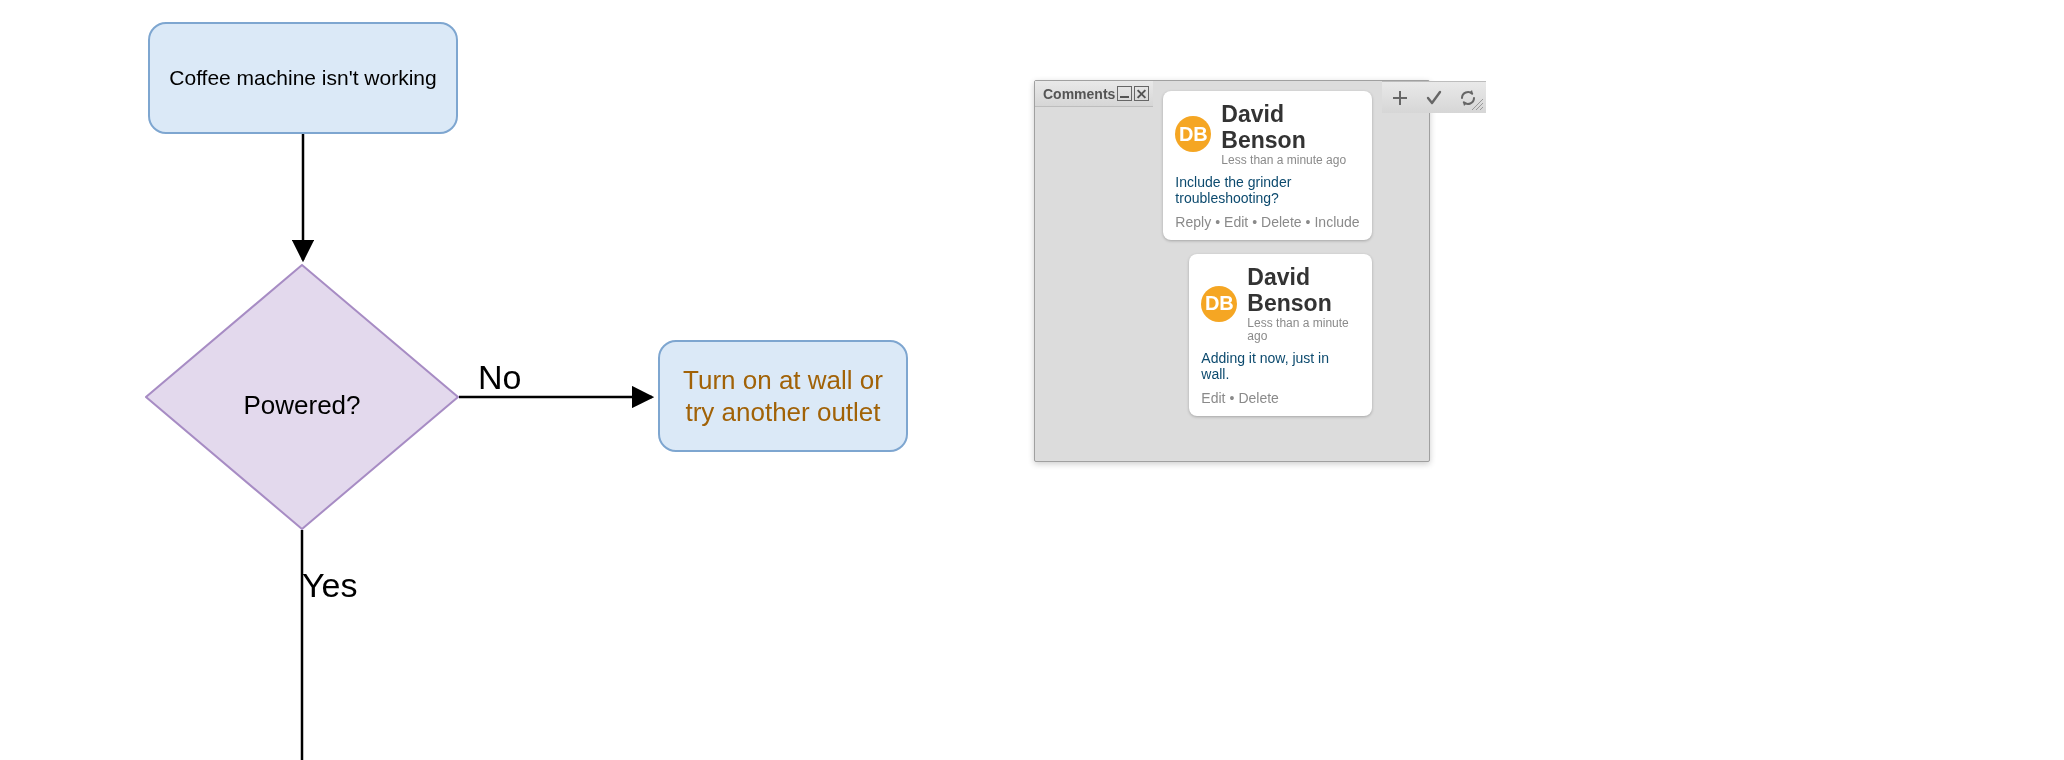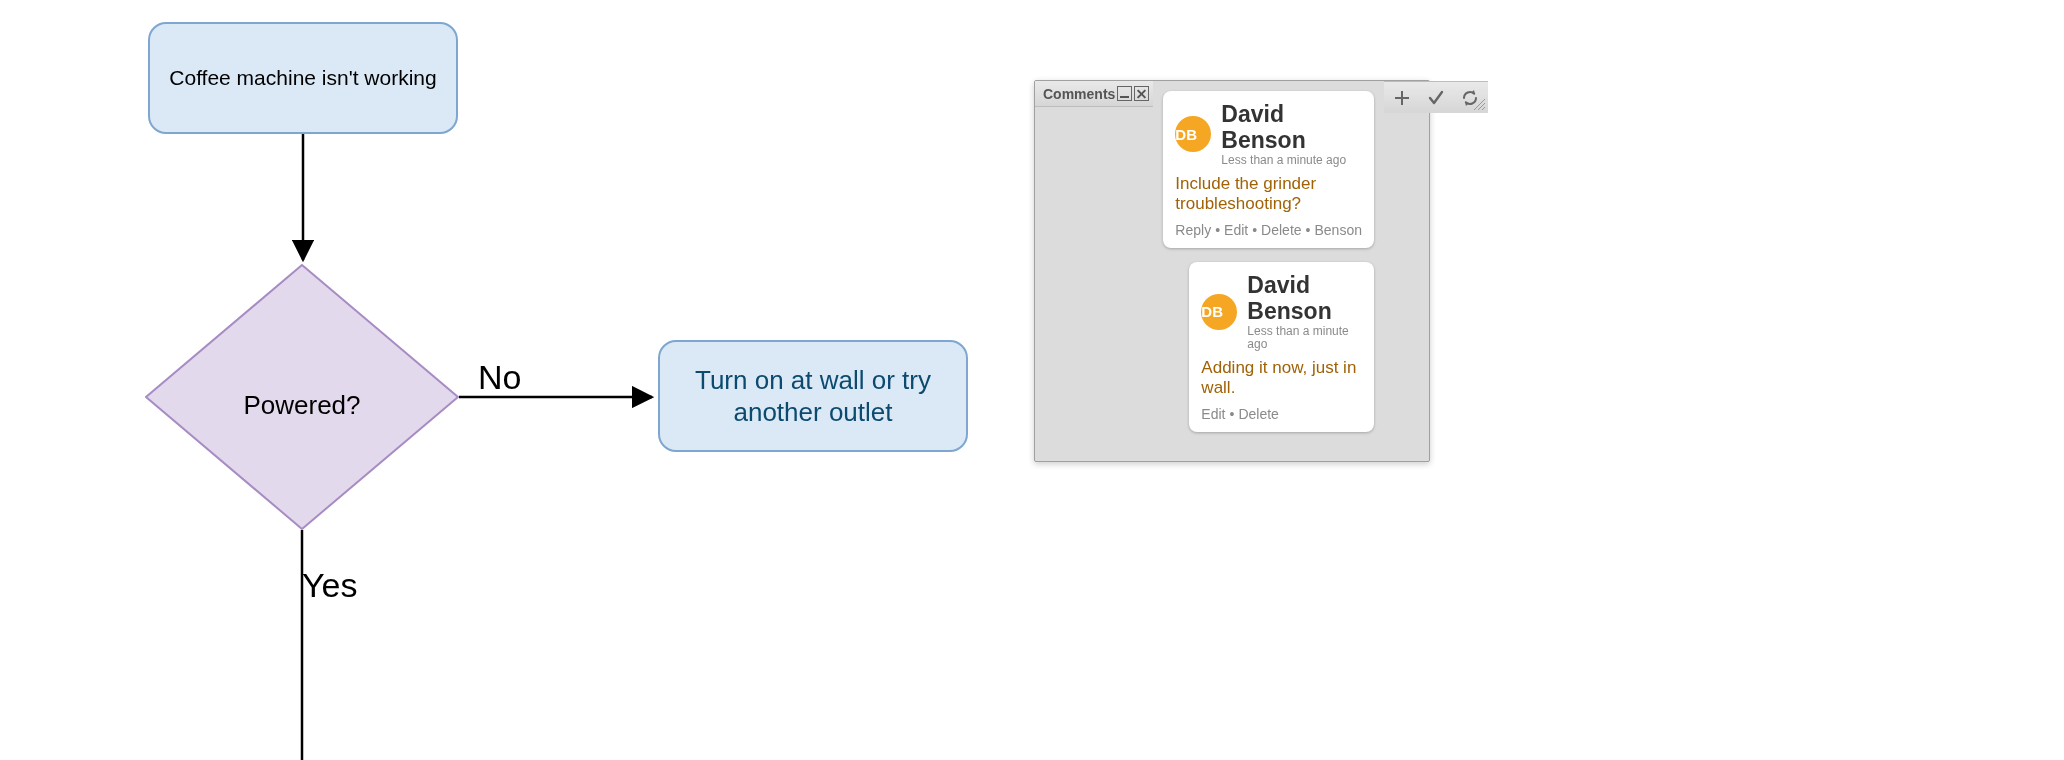--- a/index.html
+++ b/index.html
@@ -38,31 +38,31 @@
     font-size: 21px;
     color: #000;
     line-height: 1.25;
     padding: 6px 14px;
   }
 
   .node-turnon {
     position: absolute;
     left: 658px;
     top: 340px;
-    width: 310px;
+    width: 250px;
     height: 112px;
     background: #dbe9f7;
     border: 2px solid #7ea6d0;
     border-radius: 18px;
     display: flex;
     align-items: center;
     justify-content: center;
     text-align: center;
     font-size: 26px;
-    color: #0c4a6e;
+    color: #a16207;
     line-height: 1.25;
     padding: 6px 14px;
   }
 
   .node-decision-wrap {
     position: absolute;
     left: 145px;
     top: 264px;
     width: 314px;
     height: 266px;
@@ -158,39 +158,40 @@
     display: flex;
     align-items: center;
     gap: 10px;
     margin-bottom: 6px;
   }
   .avatar {
     width: 36px; height: 36px;
     border-radius: 50%;
     background: #f5a623;
     color: #fff;
-    font-size: 15px;
+    font-size: 20px;
     font-weight: 600;
     display: flex;
     align-items: center;
+    justify-content: center;
     flex-shrink: 0;
   }
   .comment-meta { line-height: 1.15; }
   .comment-author {
     font-size: 23px;
     font-weight: 700;
     color: #333;
   }
   .comment-time {
     font-size: 12px;
     color: #8a8a8a;
   }
   .comment-text {
-    font-size: 17px;
-    color: #a16207;
+    font-size: 14px;
+    color: #0c4a6e;
     margin: 4px 0 8px 0;
   }
   .comment-actions {
     font-size: 14px;
     color: #8a8a8a;
   }
   .comment-actions span {
     cursor: pointer;
   }
   .comment-actions .dot {
@@ -282,21 +283,21 @@
         <div class="avatar">
           <span>DB</span>
         </div>
         <div class="comment-meta">
           <div class="comment-author">David Benson</div>
           <div class="comment-time">Less than a minute ago</div>
         </div>
       </div>
       <div class="comment-text">Include the grinder troubleshooting?</div>
       <div class="comment-actions">
-        <span>Reply</span><span class="dot">•</span><span>Edit</span><span class="dot">•</span><span>Delete</span><span class="dot">•</span><span>Benson</span>
+        <span>Reply</span><span class="dot">•</span><span>Edit</span><span class="dot">•</span><span>Delete</span><span class="dot">•</span><span>Include</span>
       </div>
     </div>
 
     <div class="comment-card reply">
       <div class="comment-head">
         <div class="avatar">
           <span>DB</span>
         </div>
         <div class="comment-meta">
           <div class="comment-author">David Benson</div>

